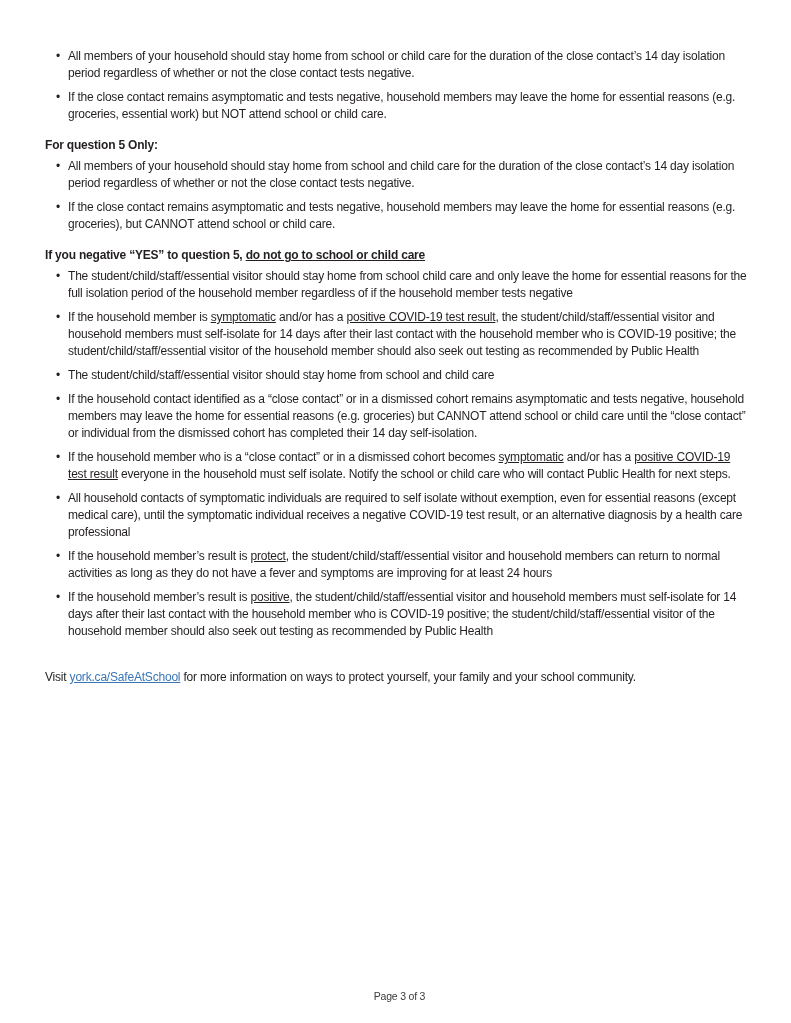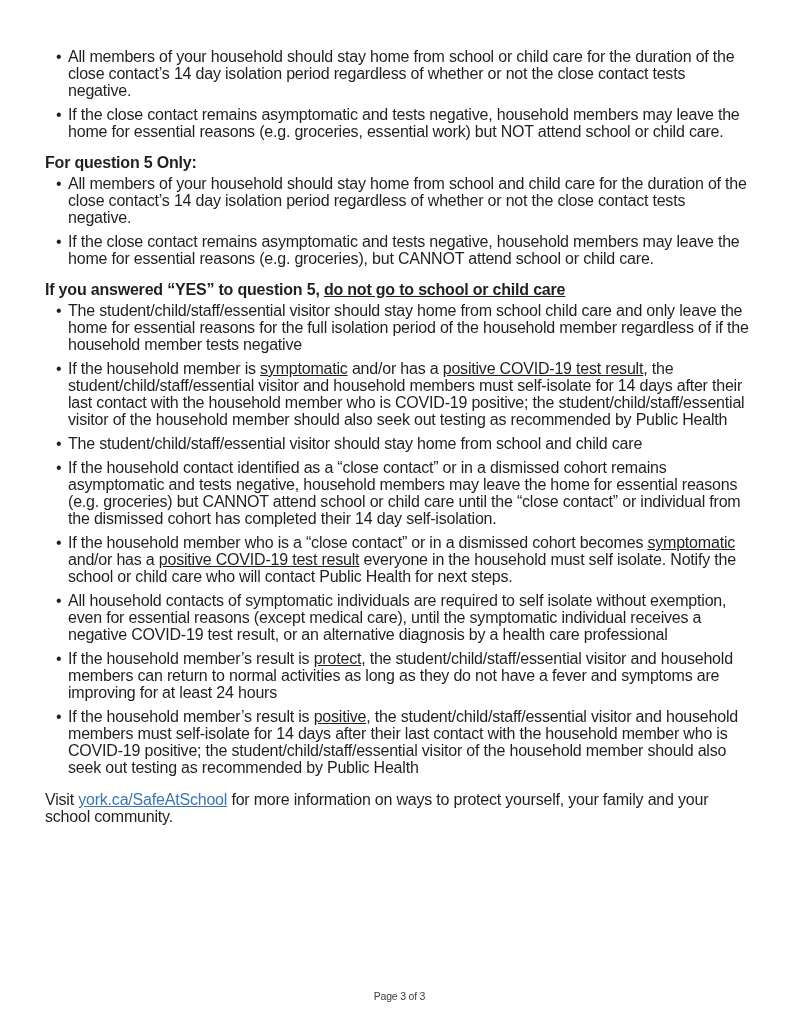--- a/index.html
+++ b/index.html
@@ -15,21 +15,21 @@
   .page {
     position: absolute;
     inset: 0;
     background: #ffffff;
   }
   .content {
     position: absolute;
     left: 45px;
     right: 42px;
     top: 44px;
-    font-size: 16px;
+    font-size: 12px;
     line-height: 17px;
     letter-spacing: -0.2px;
   }
   .heading {
     font-weight: 700;
     margin: 14px 0 3px 0;
   }
   .section:first-child .heading { margin-top: 0; }
   ul {
     list-style: none;
@@ -45,21 +45,21 @@
     position: absolute;
     left: 11px;
     top: 0;
   }
   .u { text-decoration: underline; }
   a.link {
     color: var(--link-color, #3a76b6);
     text-decoration: underline;
     cursor: pointer;
   }
-  .closing { margin-top: 15px; }
+  .closing { margin-top: 29px; }
   .footer {
     position: absolute;
     left: 8px;
     right: 0;
     top: 990px;
     text-align: center;
     font-size: 10.5px;
     letter-spacing: -0.2px;
     color: #3a3a3a;
   }
@@ -76,21 +76,21 @@
         </ul>
       </div>
       <div class="section">
         <p class="heading"><span>For question 5 Only:</span></p>
         <ul>
           <li><span>All members of your household should stay home from school and child care for the duration of the close contact’s 14 day isolation period regardless of whether or not the close contact tests negative.</span></li>
           <li><span>If the close contact remains asymptomatic and tests negative, household members may leave the home for essential reasons (e.g. groceries), but CANNOT attend school or child care.</span></li>
         </ul>
       </div>
       <div class="section">
-        <p class="heading"><span>If you answered “YES” to question 5, </span><span class="u">do not go to school or child care</span></p>
+        <p class="heading"><span>If you negative “YES” to question 5, </span><span class="u">do not go to school or child care</span></p>
         <ul>
           <li><span>The student/child/staff/essential visitor should stay home from school child care and only leave the home for essential reasons for the full isolation period of the household member regardless of if the household member tests negative</span></li>
           <li><span>If the household member is </span><span class="u">symptomatic</span><span> and/or has a </span><span class="u">positive COVID-19 test result</span><span>, the student/child/staff/essential visitor and household members must self-isolate for 14 days after their last contact with the household member who is COVID-19 positive; the student/child/staff/essential visitor of the household member should also seek out testing as recommended by Public Health</span></li>
         </ul>
       </div>
       <div class="section">
         <ul>
           <li><span>The student/child/staff/essential visitor should stay home from school and child care</span></li>
           <li><span>If the household contact identified as a “close contact” or in a dismissed cohort remains asymptomatic and tests negative, household members may leave the home for essential reasons (e.g. groceries) but CANNOT attend school or child care until the “close contact” or individual from the dismissed cohort has completed their 14 day self-isolation.</span></li>
           <li><span>If the household member who is a “close contact” or in a dismissed cohort becomes </span><span class="u">symptomatic</span><span> and/or has a </span><span class="u">positive COVID-19 test result</span><span> everyone in the household must self isolate. Notify the school or child care who will contact Public Health for next steps.</span></li>

